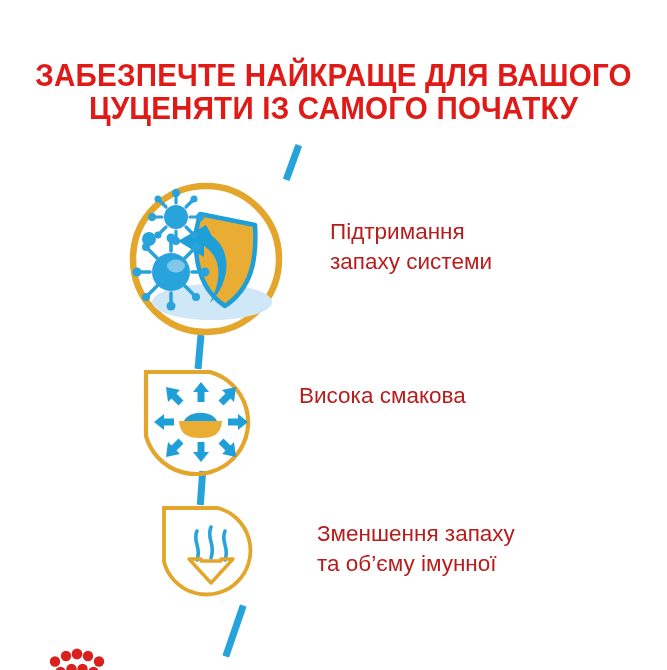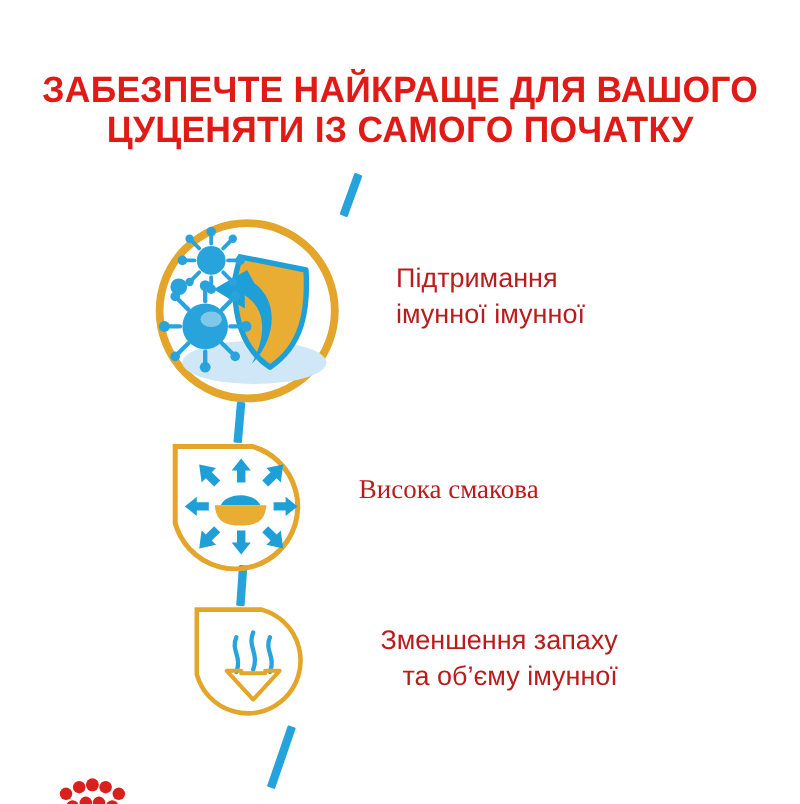--- a/index.html
+++ b/index.html
@@ -53,24 +53,24 @@
     font-size: 22.5px;
     font-weight: 400;
     line-height: 1.33;
     white-space: nowrap;
   }
   .feature-text span { display: block; }
   #icon-1 { left: 116px; top: 138px; width: 180px; height: 160px; }
   #text-1 { left: 330px; top: 176px; }
 
   #icon-2 { left: 140px; top: 325px; width: 122px; height: 110px; }
-  #text-2 { left: 299px; top: 352px; font-family: Liberation Serif, serif; }
+  #text-2 { left: 299px; top: 340px; }
 
   #icon-3 { left: 159px; top: 462px; width: 104px; height: 104px; }
-  #text-3 { left: 317px; top: 478px; text-align: right; }
+  #text-3 { left: 317px; top: 478px; }
 
   
   .dash {
     position: absolute;
     background: #27a3dc;
     border-radius: 1px;
   }
   #dash-top    { left: 289px; top: 103px; width: 7px;  height: 37px; transform: rotate(20deg); }
   #dash-1-2    { left: 196px; top: 294px; width: 7px;  height: 34px; transform: rotate(5deg); }
   #dash-2-3    { left: 198px; top: 430px; width: 7px;  height: 34px; transform: rotate(4deg); }
@@ -169,21 +169,21 @@
         <circle cx="89" cy="93" r="4.5"></circle>
         <circle cx="30" cy="68" r="4"></circle>
         <circle cx="80" cy="68" r="4"></circle>
         <circle cx="30" cy="118" r="4"></circle>
         <circle cx="80" cy="118" r="4"></circle>
       </g>
     </svg>
   </div>
   <div class="feature-text" id="text-1">
     <span>Підтримання</span>
-    <span>імунної імунної</span>
+    <span>запаху системи</span>
   </div>
 
   <div class="feature-icon" id="icon-2">
     <svg viewBox="0 0 122 110" width="122" height="110" xmlns="http://www.w3.org/2000/svg">
 
       <path d="M6 6 L70 6 A52 52 0 1 1 6 70 Z" fill="none" stroke="#e3a52a" stroke-width="4.2" stroke-linejoin="miter"></path>
       <g fill="#1f9fd8">
 
         <path d="M61 16 L69 26 L64.5 26 L64.5 36 L57.5 36 L57.5 26 L53 26 Z"></path>
 

